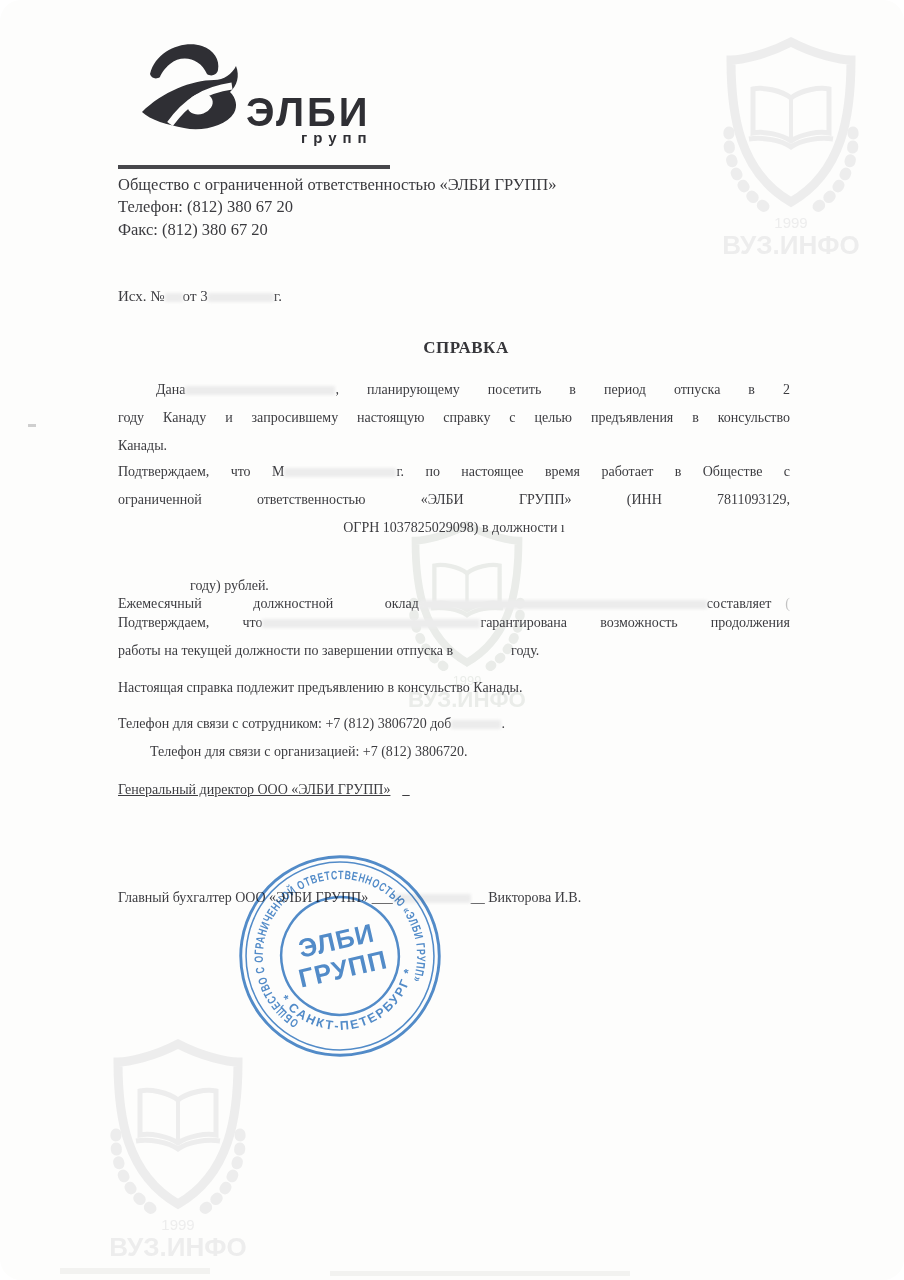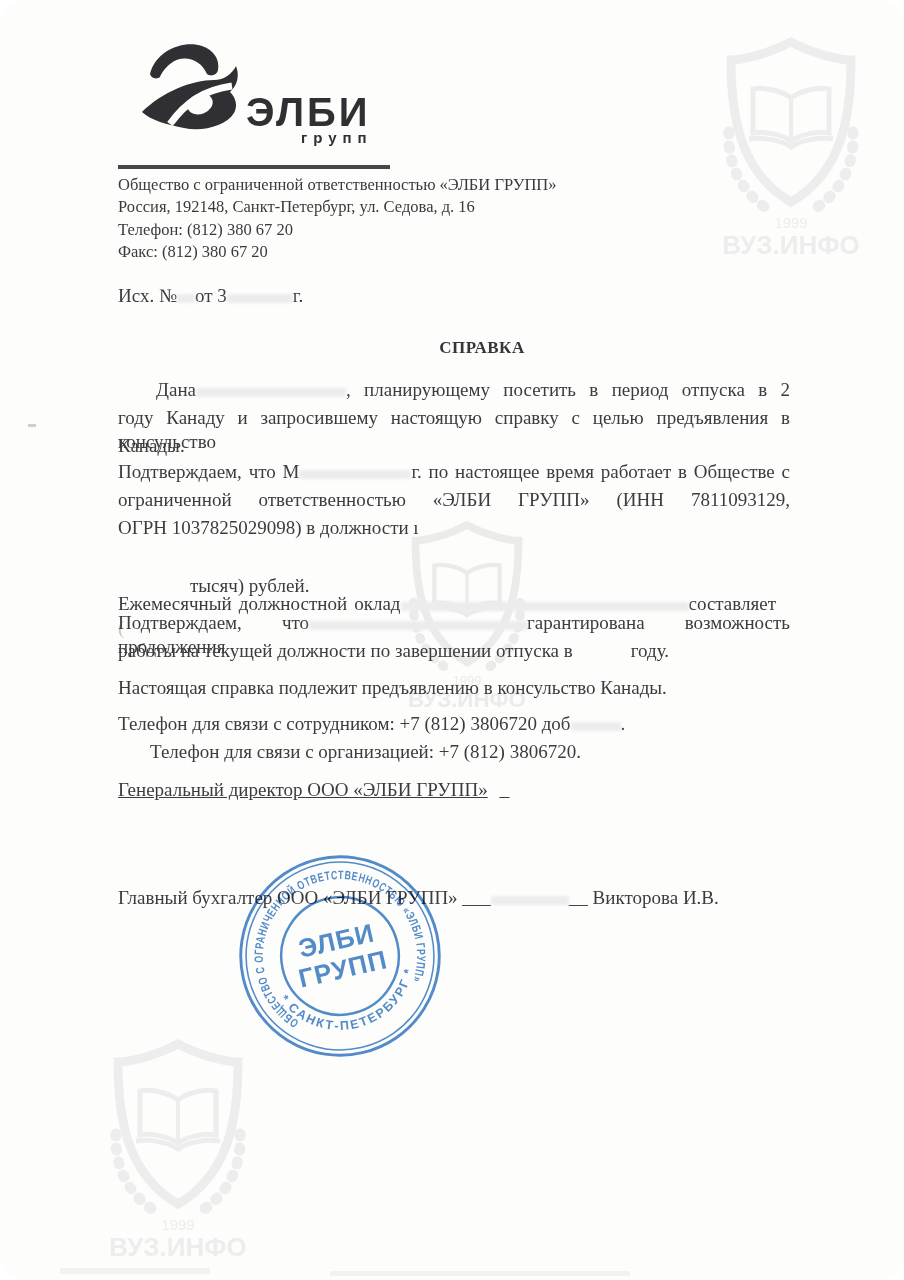--- a/index.html
+++ b/index.html
@@ -12,25 +12,25 @@
   .logo-mark{position:absolute;left:140px;top:40px;z-index:2;}
   .wordmark{position:absolute;left:246px;top:90px;z-index:2;
             font-family:"Liberation Sans",sans-serif;font-weight:bold;
             font-size:40px;letter-spacing:3px;color:#2f2f34;}
   .wordsub{position:absolute;left:301px;top:129px;z-index:2;
            font-family:"Liberation Sans",sans-serif;font-weight:bold;
            font-size:15px;letter-spacing:6px;color:#2f2f34;}
   
   .rule{position:absolute;left:118px;top:165px;width:272px;height:4px;background:#47474b;z-index:2;}
   .company{position:absolute;left:118px;top:174px;z-index:2;font-size:16.5px;line-height:22.4px;color:#3a3a3e;}
-  .title{position:absolute;left:118px;top:338px;width:728px;text-align:center;z-index:2;
+  .title{position:absolute;left:102px;top:338px;width:728px;text-align:center;z-index:2;
          font-size:17px;font-weight:bold;letter-spacing:.5px;color:#36363a;}
   
-  .bline{position:absolute;left:118px;width:672px;z-index:2;font-size:19px;line-height:24px;color:#3c3c40;}
-  .bline.sm{font-size:19px;}
+  .bline{position:absolute;left:118px;width:672px;z-index:2;font-size:14px;line-height:24px;color:#3c3c40;}
+  .bline.sm{font-size:15px;}
   .bline.j{text-align:justify;text-align-last:justify;}
   .gap{display:inline-block;height:2px;}
   .gap.smudge{height:9px;background:#ececec;filter:blur(1.5px);vertical-align:-1px;border-radius:2px;}
   .faint{opacity:.3;}
   
   .stamp{position:absolute;left:234px;top:850px;width:212px;height:212px;z-index:4;
          transform:rotate(-13deg);opacity:.88;mix-blend-mode:multiply;}
   .stamp text{fill:#3a7cc4;font-family:"Liberation Sans",sans-serif;font-weight:bold;}
   .stamp .ring{font-size:12.5px;letter-spacing:1px;}
   .stamp .ringB{font-size:13px;letter-spacing:2px;}
@@ -76,37 +76,36 @@
     </g>
     <path d="M30,84 C46,62 64,50 92,46" stroke="#fdfdfc" stroke-width="7" fill="none"></path>
     <ellipse cx="60" cy="64" rx="13" ry="10" transform="rotate(-20 60 64)" fill="#fdfdfc"></ellipse>
   </svg>
   <div class="wordmark">ЭЛБИ</div>
   <div class="wordsub">групп</div>
 
   <div class="rule"></div>
   <div class="company">
     <div>Общество с ограниченной ответственностью «ЭЛБИ ГРУПП»</div>
-    <div>Россия, 192148, Санкт-Петербург, ул. Седова, д. 16</div>
     <div>Телефон: (812) 380 67 20</div>
     <div>Факс: (812) 380 67 20</div>
   </div>
 
   <div class="title">СПРАВКА</div>
 
   <div>
       <div class="bline sm" style="top: 284px;"><span>Исх. №</span><span class="gap smudge" style="width: 18px;"></span><span>от 3</span><span class="gap smudge" style="width: 66px;"></span><span>г.</span></div>
       <div class="bline j" style="top: 378px;"><span class="gap" style="width: 38px;"></span><span>Дана</span><span class="gap smudge" style="width: 150px;"></span><span>, планирующему посетить в период отпуска в 2</span></div>
       <div class="bline j" style="top: 406px;"><span>году Канаду и запросившему настоящую справку с целью предъявления в консульство</span></div>
       <div class="bline" style="top: 434px;"><span>Канады.</span></div>
       <div class="bline j" style="top: 460px;"><span>Подтверждаем, что М</span><span class="gap smudge" style="width: 112px;"></span><span>г. по настоящее время работает в Обществе с</span></div>
       <div class="bline j" style="top: 488px;"><span>ограниченной ответственностью «ЭЛБИ ГРУПП» (ИНН 7811093129,</span></div>
-      <div class="bline" style="top: 516px;"><span>ОГРН 1037825029098) в должности ı</span></div>
+      <div class="bline" style="top: 516px; text-align: center;"><span>ОГРН 1037825029098) в должности ı</span></div>
       <div class="bline j" style="top: 546px; margin-top: 46px;"><span>Ежемесячный должностной оклад</span><span class="gap smudge" style="width: 288px;"></span><span>составляет</span><span class="gap" style="width: 14px;"></span><span class="faint">(</span></div>
-      <div class="bline" style="top: 574px;"><span class="gap" style="width: 72px;"></span><span>тысяч) рублей.</span></div>
+      <div class="bline" style="top: 574px;"><span class="gap" style="width: 72px;"></span><span>году) рублей.</span></div>
       <div class="bline j" style="top: 611px;"><span>Подтверждаем, что</span><span class="gap smudge" style="width: 218px;"></span><span>гарантирована возможность продолжения</span></div>
       <div class="bline" style="top: 639px;"><span>работы на текущей должности по завершении отпуска в</span><span class="gap" style="width: 58px;"></span><span>году.</span></div>
       <div class="bline" style="top: 676px;"><span>Настоящая справка подлежит предъявлению в консульство Канады.</span></div>
       <div class="bline" style="top: 712px;"><span>Телефон для связи с сотрудником: +7 (812) 3806720 доб</span><span class="gap smudge" style="width: 50px;"></span><span>.</span></div>
       <div class="bline" style="top: 740px; margin-left: 32px;"><span>Телефон для связи с организацией: +7 (812) 3806720.</span></div>
       <div class="bline" style="top: 778px; text-decoration: underline;"><span>Генеральный директор ООО «ЭЛБИ ГРУПП»</span><span class="gap" style="width: 12px;"></span><span>_</span></div>
       <div class="bline" style="top: 886px;"><span>Главный бухгалтер ООО «ЭЛБИ ГРУПП» ___</span><span class="gap smudge" style="width: 78px;"></span><span>__ Викторова И.В.</span></div>
     </div>
 
   <svg class="stamp" viewBox="0 0 220 220">

